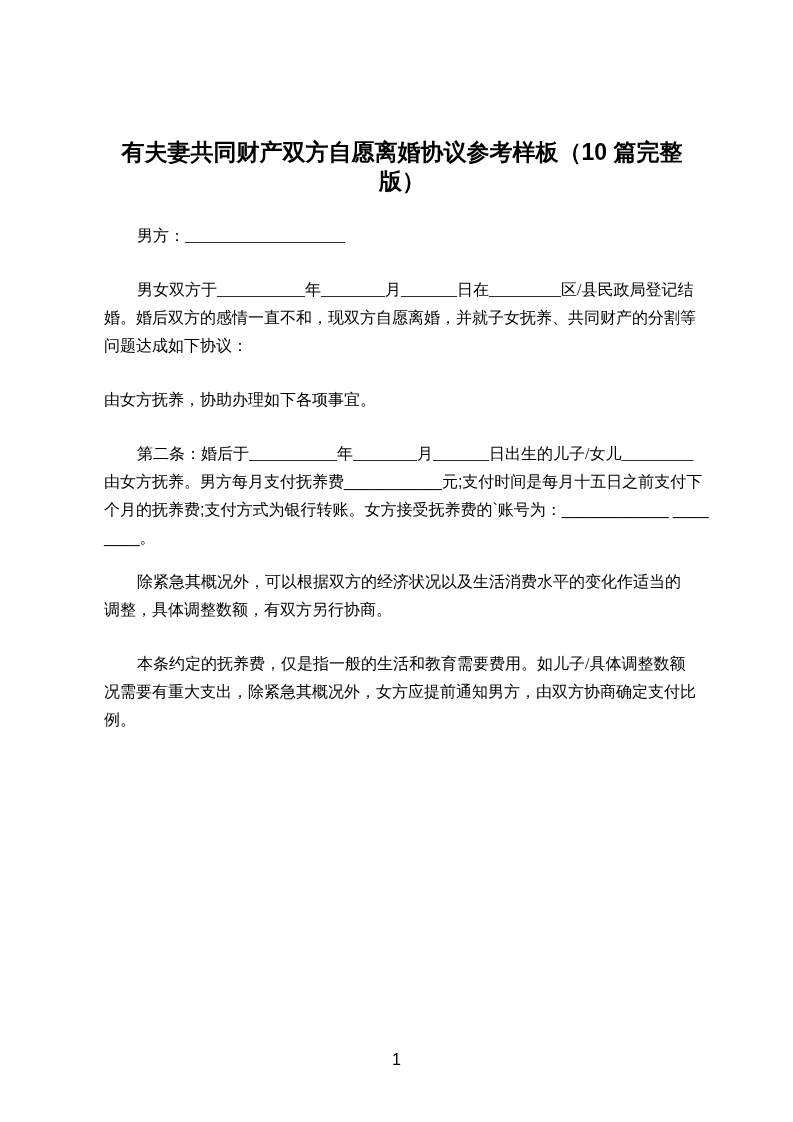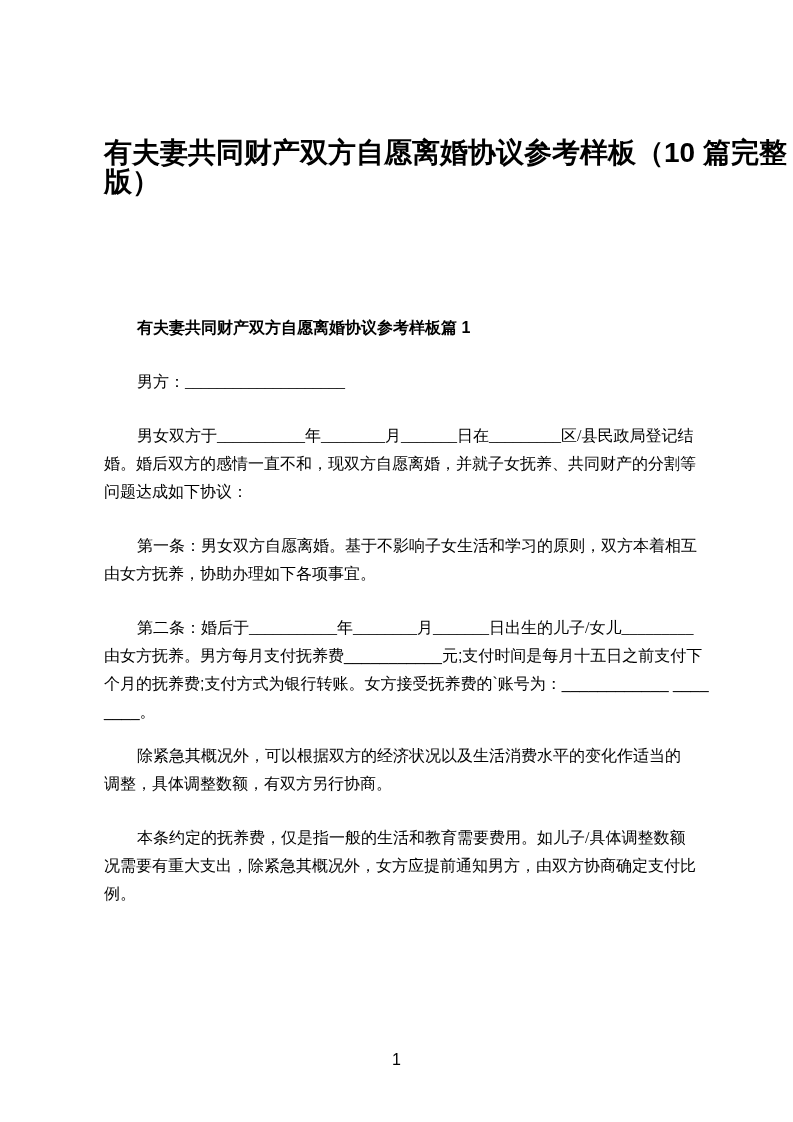--- a/index.html
+++ b/index.html
@@ -15,21 +15,22 @@
     color: #000000;
     overflow: hidden;
   }
   .page {
     position: absolute;
     left: 104px;
     top: 138px;
     width: 596px;
   }
   .doc-title {
-    font-size: 28px;
+    text-align: center;
+    font-size: 23px;
     font-weight: bold;
     line-height: 29px;
   }
   .doc-title .line {
     white-space: nowrap;
   }
   .section-heading {
     margin-top: 118px;
     font-size: 16px;
     font-weight: bold;
@@ -65,35 +66,33 @@
 </head>
 <body>
 
 <div class="page">
 
   <div class="doc-title">
     <div class="line">有夫妻共同财产双方自愿离婚协议参考样板（10 篇完整</div>
     <div class="line">版）</div>
   </div>
 
-  <div class="section-heading">有夫妻共同财产双方自愿离婚协议参考样板篇 1</div>
 
   <div class="para">
     <div class="line first">男方：____________________</div>
   </div>
 
 
   <div class="para">
     <div class="line first">男女双方于___________年________月_______日在_________区/县民政局登记结</div>
     <div class="line">婚。婚后双方的感情一直不和，现双方自愿离婚，并就子女抚养、共同财产的分割等</div>
     <div class="line">问题达成如下协议：</div>
   </div>
 
   <div class="para">
-    <div class="line first">第一条：男女双方自愿离婚。基于不影响子女生活和学习的原则，双方本着相互</div>
     <div class="line">由女方抚养，协助办理如下各项事宜。</div>
   </div>
 
   <div class="para">
     <div class="line first">第二条：婚后于___________年________月_______日出生的儿子/女儿_________</div>
     <div class="line">由女方抚养。男方每月支付抚养费___________元;支付时间是每月十五日之前支付下</div>
     <div class="line">个月的抚养费;支付方式为银行转账。女方接受抚养费的`账号为：____________ ____</div>
     <div class="line">____。</div>
   </div>
 

